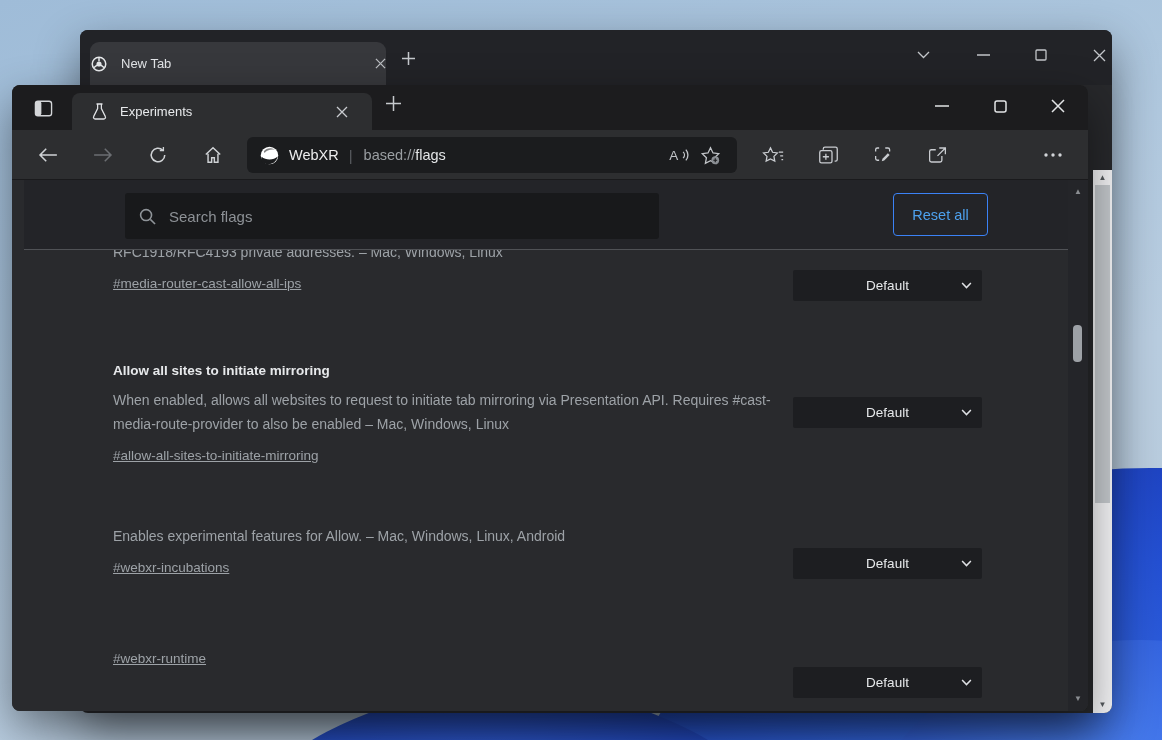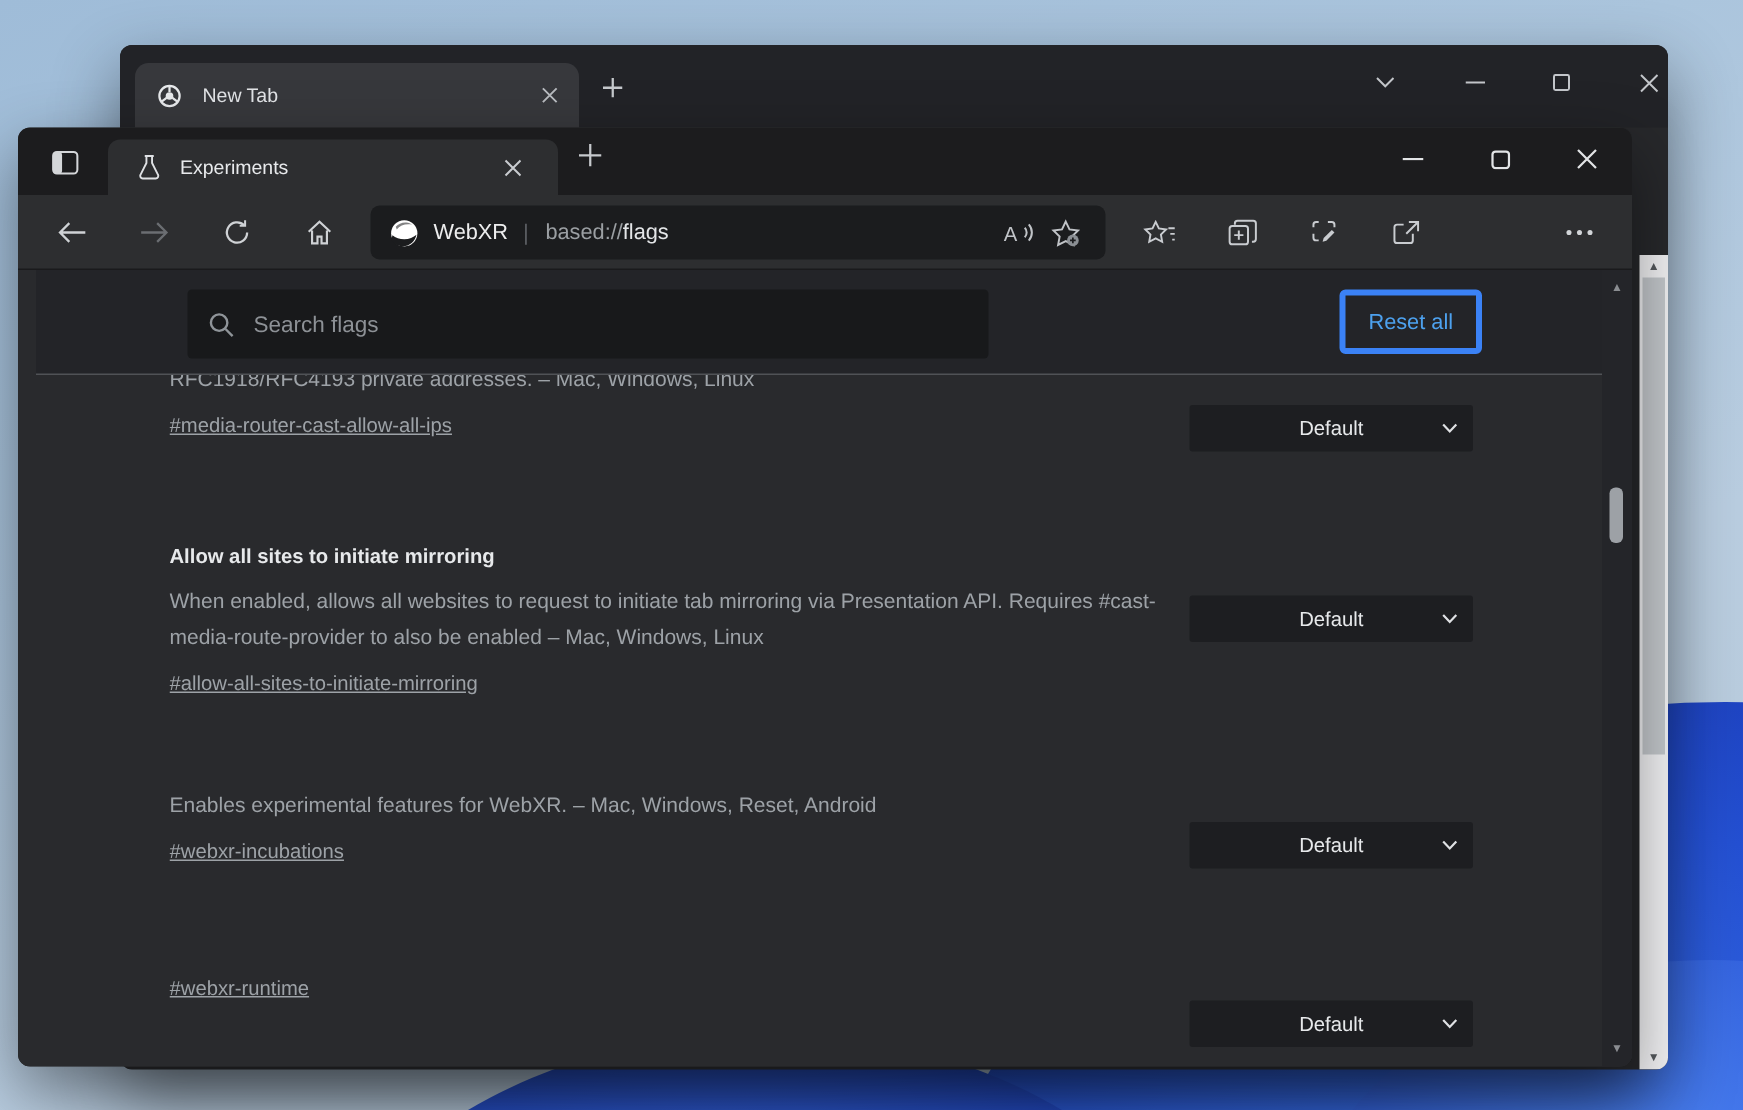--- a/index.html
+++ b/index.html
@@ -19,21 +19,21 @@
     background: radial-gradient(ellipse at 40% 35%, #518af8 0%, #4f86f4 0%, #2c59d8 55%, #1b3cb0 100%); }
 
   
   .win { position:absolute; border-radius:8px; overflow:hidden;
          box-shadow: 0 18px 45px rgba(0,0,0,.45); }
 
   
   #back-window { left:80px; top:30px; width:1032px; height:683px; background:#27282b; z-index:1; }
   #back-window .tabrow { position:absolute; left:0; top:0; right:0; height:55px; background:#222327; }
   #back-window .btab { position:absolute; left:10px; top:12px; width:296px; height:43px;
-      background:#37383c; border-radius:9px 9px 0 0; display:flex; align-items:center; padding:0 14px; }
+      background:#37383c; border-radius:9px 9px 0 0; display:flex; align-items:center; padding:0 0; }
   #back-window .btab .title { color:#e2e4e7; font-size:13px; margin-left:13px; flex:1; }
   #back-window .btab .closex { color:#b9bcc0; }
   .newtab-plus { position:absolute; color:#c6c9cd; }
   #back-window .newtab-plus { left:322px; top:22px; }
   .winctl { position:absolute; top:10px; width:46px; height:30px; display:flex; align-items:center; justify-content:center; color:#c3c6ca; }
   
   #back-scrollbar { position:absolute; right:0; top:140px; bottom:0; width:19px; background:#f1f1f3; }
   #back-scrollbar .arr { position:absolute; left:0; width:100%; text-align:center; color:#54585c; font-size:8px; line-height:16px; }
   #back-scrollbar .thumb { position:absolute; left:2px; width:15px; top:15px; height:318px; background:#c3c7cb; }
 
@@ -77,21 +77,21 @@
 
   .page-header { position:absolute; left:12px; top:0; right:20px; height:70px; background:#232428;
       border-bottom:1px solid #505256; z-index:4; }
   .searchbox { position:absolute; left:101px; top:13px; width:534px; height:46px; background:#18191b;
       border-radius:3px; display:flex; align-items:center; padding:0 14px; }
   .searchbox svg { color:#8f9499; }
   .searchbox input { background:transparent; border:none; outline:none; color:#d6d9dc;
       font-size:15px; margin-left:13px; width:440px; font-family:"Liberation Sans",sans-serif; }
   .searchbox input::placeholder { color:#8d9196; }
   .reset-btn { position:absolute; right:80px; top:13px; width:95px; height:43px; background:transparent;
-      border:4px solid #3b82f6; border-radius:4px; color:#4da1ee; font-size:14.5px;
+      border:1px solid #3b82f6; border-radius:4px; color:#4da1ee; font-size:14.5px;
       font-family:"Liberation Sans",sans-serif; }
 
   .flags-list { position:absolute; top:70px; left:101px; right:106px; bottom:0; overflow:hidden; }
   .flag-row { display:grid; grid-template-columns:660px 189px; column-gap:20px; }
   .flag-row + .flag-row { margin-top:60px; }
   .flag-row.clipped { margin-top:-10px; }
   .flag-name { grid-column:1; color:#e7e9eb; font-size:13.5px; font-weight:700; line-height:19px; margin-bottom:8px; }
   .flag-desc { grid-column:1; color:#9da2a7; font-size:14px; line-height:24px; }
   .flag-link { grid-column:1; justify-self:start; color:#9da2a7; font-size:13.5px; line-height:17px;
       margin-top:11px; text-decoration:underline; cursor:pointer; }
@@ -327,21 +327,21 @@
     <a class="flag-link">#allow-all-sites-to-initiate-mirroring</a>
     <div class="flag-select">
       <span class="flag-select-value">Default</span>
       <svg class="chev" width="11" height="7" viewBox="0 0 12 8" fill="none" stroke="currentColor" stroke-width="1.7">
               <path d="M1 1.2l5 5.2 5-5.2"></path>
             </svg>
     </div>
   </div>
 
   <div class="flag-row">
-    <p class="flag-desc">Enables experimental features for WebXR. – Mac, Windows, Reset, Android</p>
+    <p class="flag-desc">Enables experimental features for Allow. – Mac, Windows, Linux, Android</p>
     <a class="flag-link">#webxr-incubations</a>
     <div class="flag-select">
       <span class="flag-select-value">Default</span>
       <svg class="chev" width="11" height="7" viewBox="0 0 12 8" fill="none" stroke="currentColor" stroke-width="1.7">
               <path d="M1 1.2l5 5.2 5-5.2"></path>
             </svg>
     </div>
   </div>
 
   <div class="flag-row">

